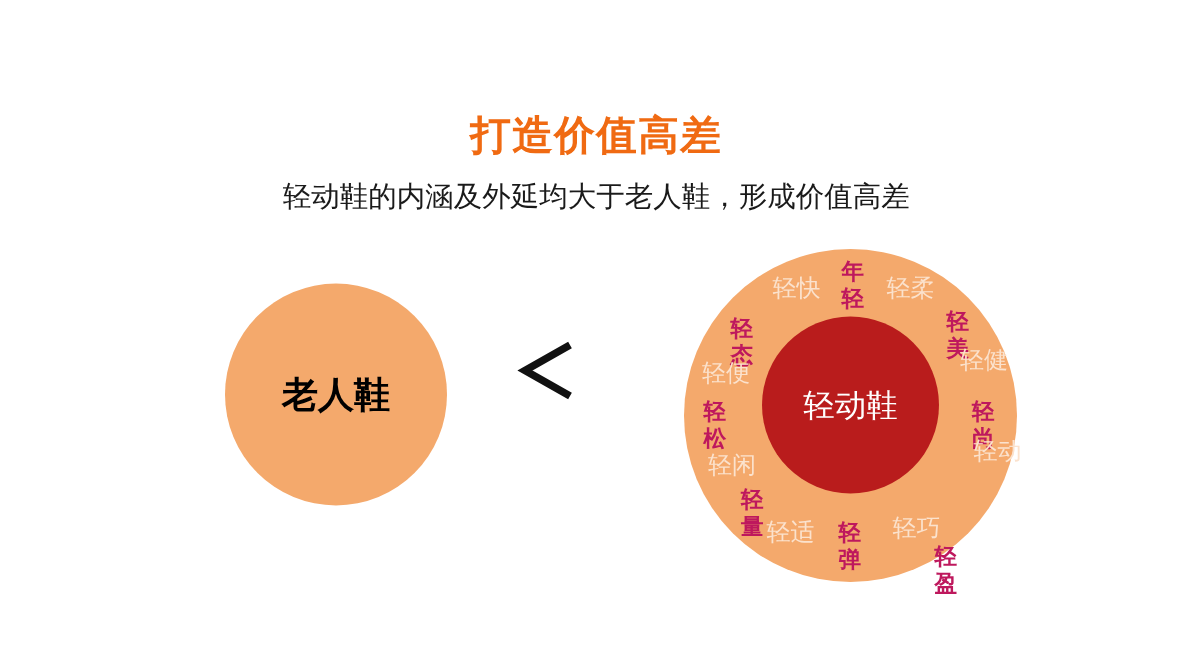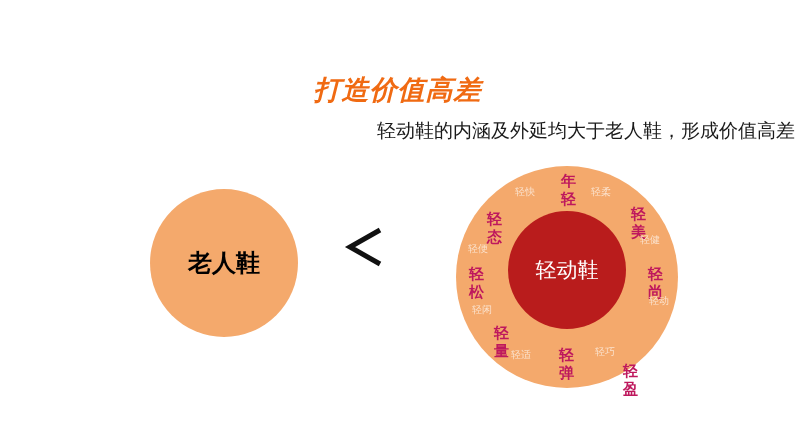--- a/index.html
+++ b/index.html
@@ -2,24 +2,24 @@
 <html><head>
   <meta charset="utf-8">
   <style>
     html, body { margin: 0; padding: 0; }
     body {
       width: 795px; height: 446px; background: #ffffff; position: relative; overflow: hidden;
       font-family: "DejaVu Sans", "Liberation Sans", sans-serif;
     }
     .title {
       position: absolute; left: 0; width: 795px; top: 72px; text-align: center;
-      font-size: 27px; font-weight: bold; color: #f06a12; letter-spacing: 1px; font-style: italic;
+      font-size: 27px; font-weight: bold; color: #f06a12; letter-spacing: 1px;
     }
     .subtitle {
-      position: absolute; left: 0; width: 795px; top: 118px; text-align: right;
+      position: absolute; left: 0; width: 795px; top: 118px; text-align: center;
       font-size: 19px; color: #1a1a1a;
     }
     .circle-small {
       position: absolute; left: 150px; top: 189px; width: 148px; height: 148px;
       border-radius: 50%; background: #f4a96c;
       display: flex; align-items: center; justify-content: center;
     }
     .circle-small span { color: #000000; font-weight: bold; font-size: 24px; }
     .lt {
       position: absolute; left: 342px; top: 222px; width: 44px; height: 50px;
@@ -32,21 +32,21 @@
       position: absolute; left: 508px; top: 211px; width: 118px; height: 118px;
       border-radius: 50%; background: #b91c1c;
       display: flex; align-items: center; justify-content: center;
     }
     .big-inner span { color: #fff; font-size: 21px; }
     .kw {
       position: absolute; color: #be185d; font-weight: bold; font-size: 15px;
       line-height: 18px; width: 18px; text-align: right;
     }
     .kw-small {
-      position: absolute; color: #fbe2cd; font-size: 10px; line-height: 12px; white-space: nowrap;
+      position: absolute; color: #fbe2cd; font-size: 16px; line-height: 12px; white-space: nowrap;
     }
   </style>
 </head>
 <body>
 
 <div class="title">打造价值高差</div>
 <div class="subtitle">轻动鞋的内涵及外延均大于老人鞋，形成价值高差</div>
 
 <div class="circle-small">
   <span>老人鞋</span>

